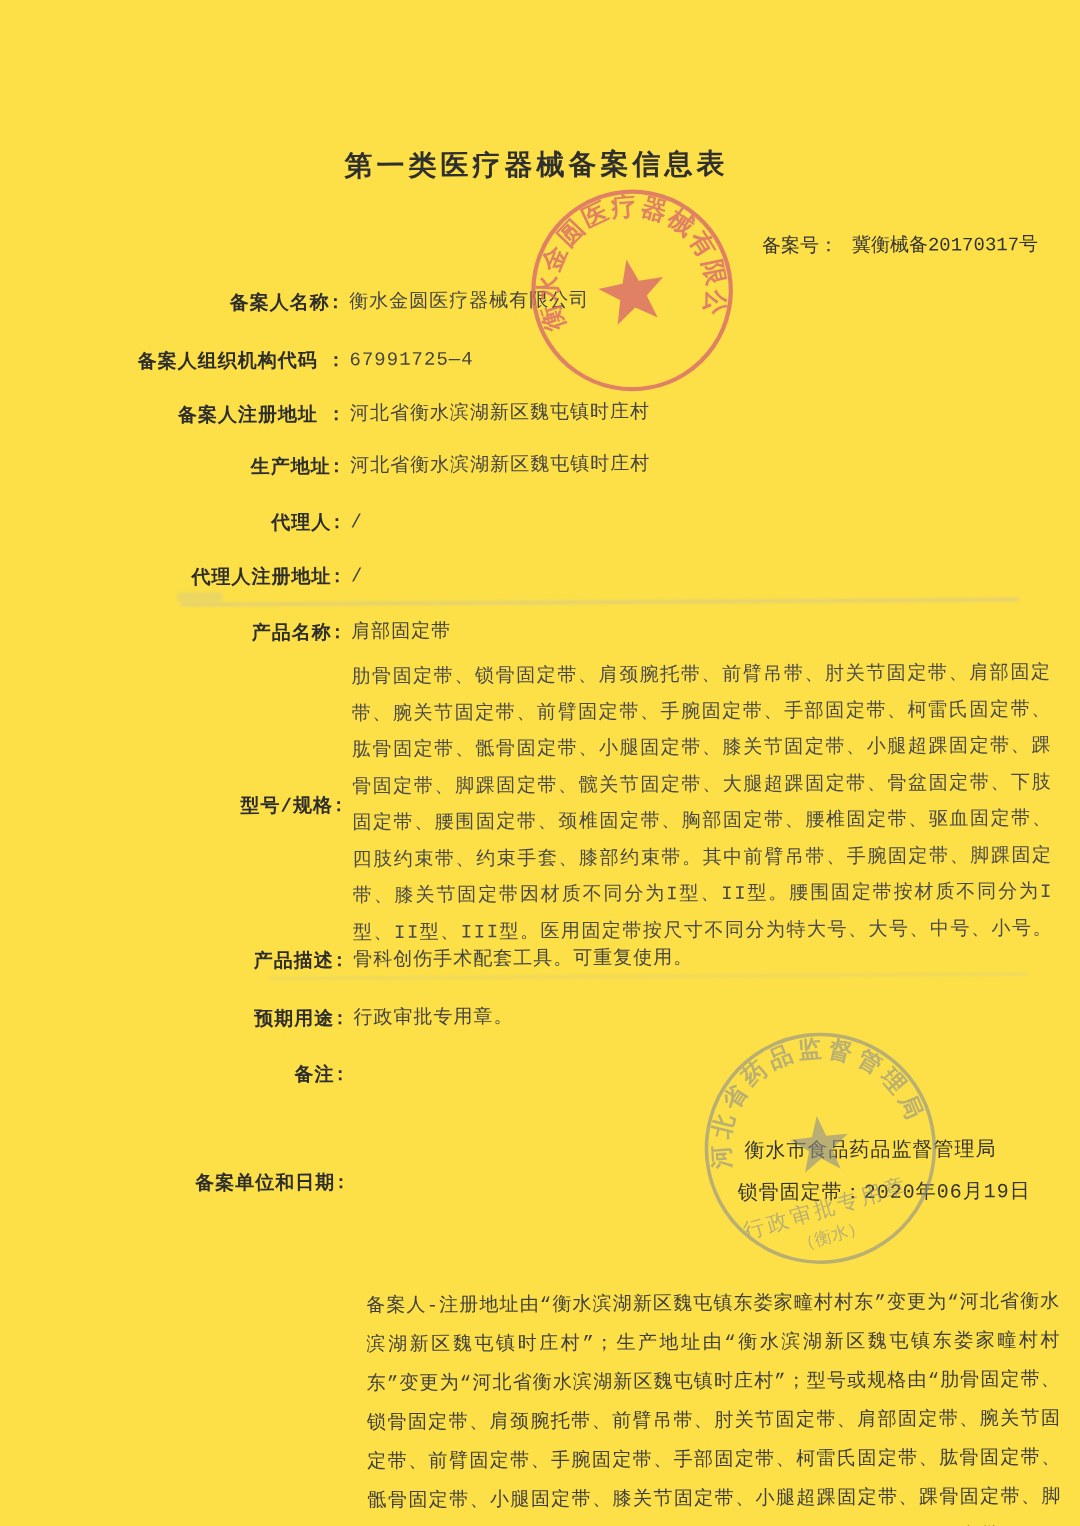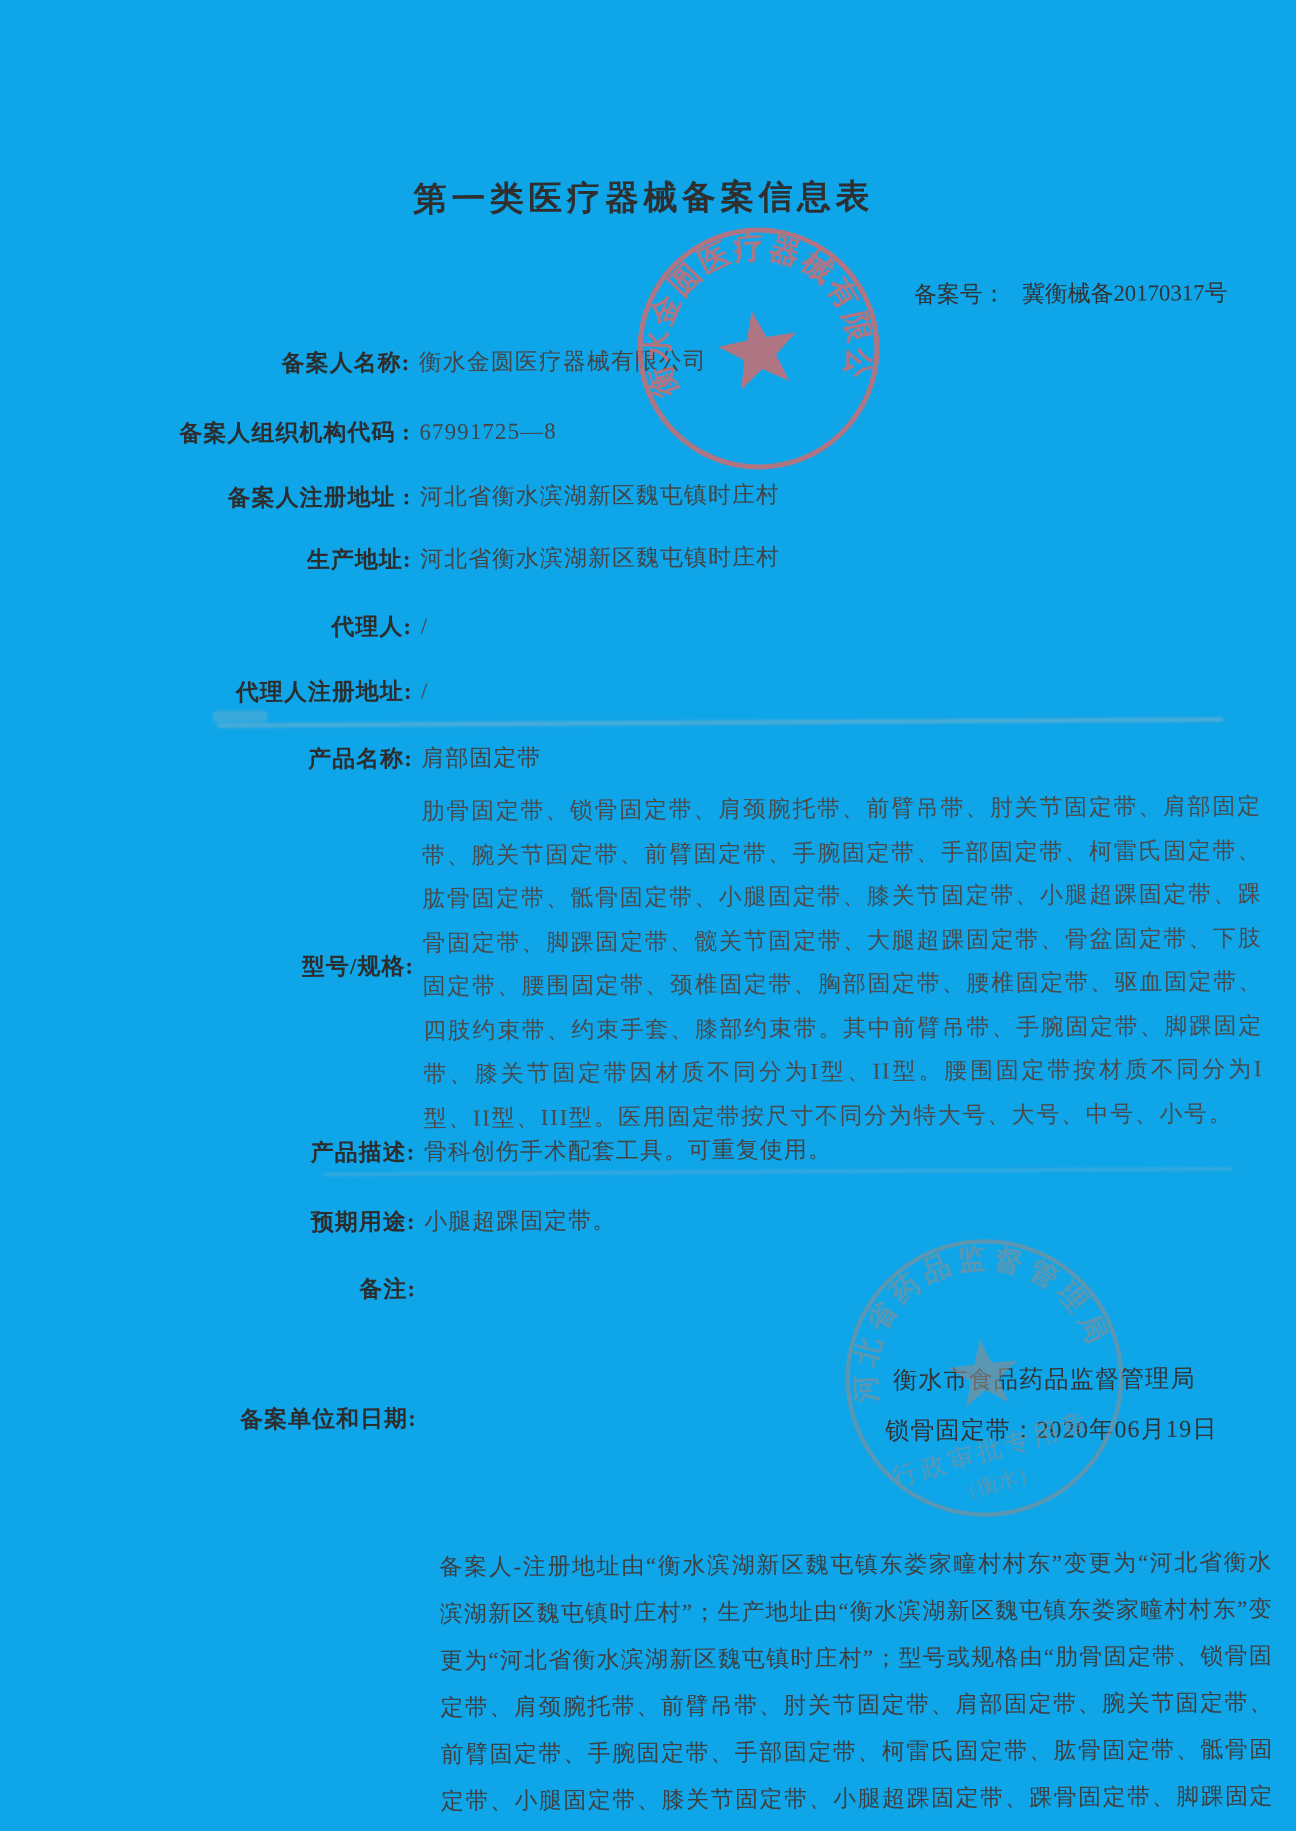--- a/index.html
+++ b/index.html
@@ -1,22 +1,22 @@
 <!DOCTYPE html>
 <html><head>
 <meta charset="utf-8">
 <style>
   html,body{margin:0;padding:0;background:#ffffff;}
   .page{
     position:relative;
     width:1080px;height:1526px;
     margin:0 auto;
-    background:#0ea5e9;
+    background:#fde047;
     overflow:hidden;
-    font-family:Liberation Serif, serif;
+    font-family:Liberation Mono, monospace;
     color:#3d3d3d;
   }
   .skew{position:absolute;inset:0;transform:rotate(-0.35deg);}
   .doc-title{
     position:absolute;top:146px;left:0;width:1080px;
     text-align:center;font-size:28px;font-weight:600;
     letter-spacing:4px;color:#2f2f2f;
   }
   .record-no{
     position:absolute;top:234px;left:765px;
@@ -70,21 +70,21 @@
     <div class="record-no">
       <span class="lab">备案号：</span><span>冀衡械备20170317号</span>
     </div>
 
     <div class="row" style="top:288px">
       <div class="lbl">备案人名称:</div>
       <div class="val">衡水金圆医疗器械有限公司</div>
     </div>
     <div class="row" style="top:346px">
       <div class="lbl">备案人组织机构代码 :</div>
-      <div class="val">67991725—8</div>
+      <div class="val">67991725—4</div>
     </div>
     <div class="row" style="top:400px">
       <div class="lbl">备案人注册地址 :</div>
       <div class="val">河北省衡水滨湖新区魏屯镇时庄村</div>
     </div>
     <div class="row" style="top:452px">
       <div class="lbl">生产地址:</div>
       <div class="val">河北省衡水滨湖新区魏屯镇时庄村</div>
     </div>
     <div class="row" style="top:508px">
@@ -102,21 +102,21 @@
     <div class="row row-models" style="top:658px">
       <div class="lbl">型号/规格:</div>
       <div class="val">肋骨固定带、锁骨固定带、肩颈腕托带、前臂吊带、肘关节固定带、肩部固定带、腕关节固定带、前臂固定带、手腕固定带、手部固定带、柯雷氏固定带、肱骨固定带、骶骨固定带、小腿固定带、膝关节固定带、小腿超踝固定带、踝骨固定带、脚踝固定带、髋关节固定带、大腿超踝固定带、骨盆固定带、下肢固定带、腰围固定带、颈椎固定带、胸部固定带、腰椎固定带、驱血固定带、四肢约束带、约束手套、膝部约束带。其中前臂吊带、手腕固定带、脚踝固定带、膝关节固定带因材质不同分为I型、II型。腰围固定带按材质不同分为I型、II型、III型。医用固定带按尺寸不同分为特大号、大号、中号、小号。</div>
     </div>
     <div class="row" style="top:946px">
       <div class="lbl">产品描述:</div>
       <div class="val">骨科创伤手术配套工具。可重复使用。</div>
     </div>
     <div class="row" style="top:1004px">
       <div class="lbl">预期用途:</div>
-      <div class="val">小腿超踝固定带。</div>
+      <div class="val">行政审批专用章。</div>
     </div>
     <div class="row" style="top:1060px">
       <div class="lbl">备注:</div>
       <div class="val"></div>
     </div>
     <div class="row" style="top:1168px">
       <div class="lbl">备案单位和日期:</div>
       <div class="val"></div>
     </div>
 

